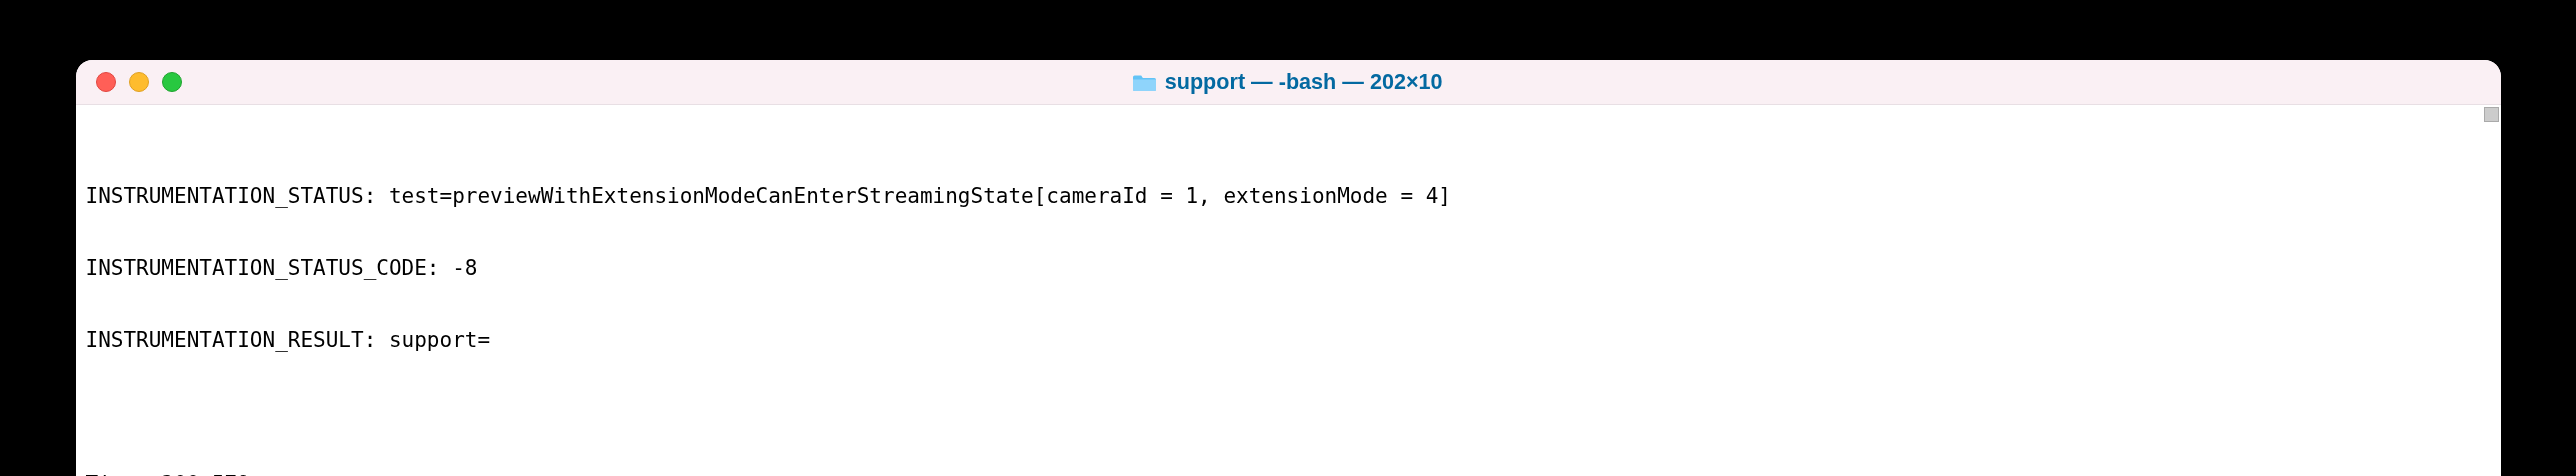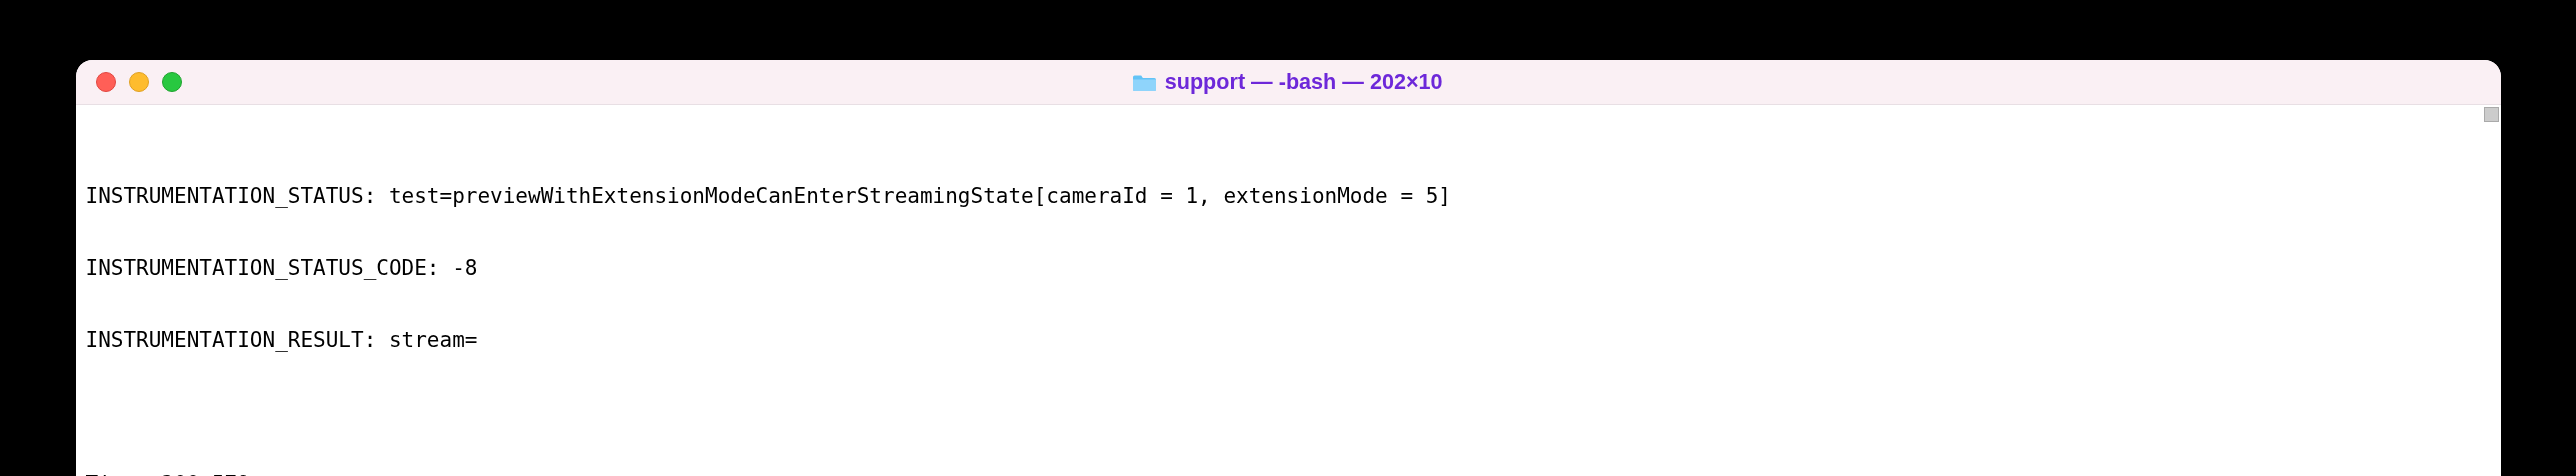--- a/index.html
+++ b/index.html
@@ -42,21 +42,21 @@
     .tl.yellow { background: #febc2e; border: 0.8px solid #dfa023; }
     .tl.green { background: #28c840; border: 0.8px solid #1fa32f; }
     .title-wrap {
       margin: 0 auto;
       display: flex;
       align-items: center;
       gap: 8.3px;
       font-family: -apple-system, "SF Pro Text", "Helvetica Neue", Arial, sans-serif;
       font-size: 21.6px;
       font-weight: 600;
-      color: #6d28d9;
+      color: #0369a1;
     }
     .folder-icon {
       width: 23px;
       height: 20px;
       display: inline-block;
     }
     .terminal-body {
       position: relative;
       background: #fff;
       padding: 6.6px 10px 8.3px 10px;
@@ -93,23 +93,23 @@
         <svg viewBox="0 0 28 24" width="23" height="20">
           <path d="M2 4 h8 l2 3 h14 a2 2 0 0 1 2 2 v12 a2 2 0 0 1 -2 2 H2 a2 2 0 0 1 -2 -2 V6 a2 2 0 0 1 2 -2 z" fill="#62c3f6"></path>
           <path d="M0 9 h28 v12 a2 2 0 0 1 -2 2 H2 a2 2 0 0 1 -2 -2 z" fill="#8fd4fb"></path>
         </svg>
       </span>
       <span>support — -bash — 202×10</span>
     </div>
   </div>
   <div class="terminal-body">
     <div class="scroll-knob"></div>
-    <span class="terminal-line">INSTRUMENTATION_STATUS: test=previewWithExtensionModeCanEnterStreamingState[cameraId = 1, extensionMode = 5]</span>
+    <span class="terminal-line">INSTRUMENTATION_STATUS: test=previewWithExtensionModeCanEnterStreamingState[cameraId = 1, extensionMode = 4]</span>
     <span class="terminal-line">INSTRUMENTATION_STATUS_CODE: -8</span>
-    <span class="terminal-line">INSTRUMENTATION_RESULT: stream=</span>
+    <span class="terminal-line">INSTRUMENTATION_RESULT: support=</span>
     <span class="terminal-line">&nbsp;</span>
     <span class="terminal-line">Time: 200.579</span>
     
     
     
     
     
     
   </div>
 </div>

